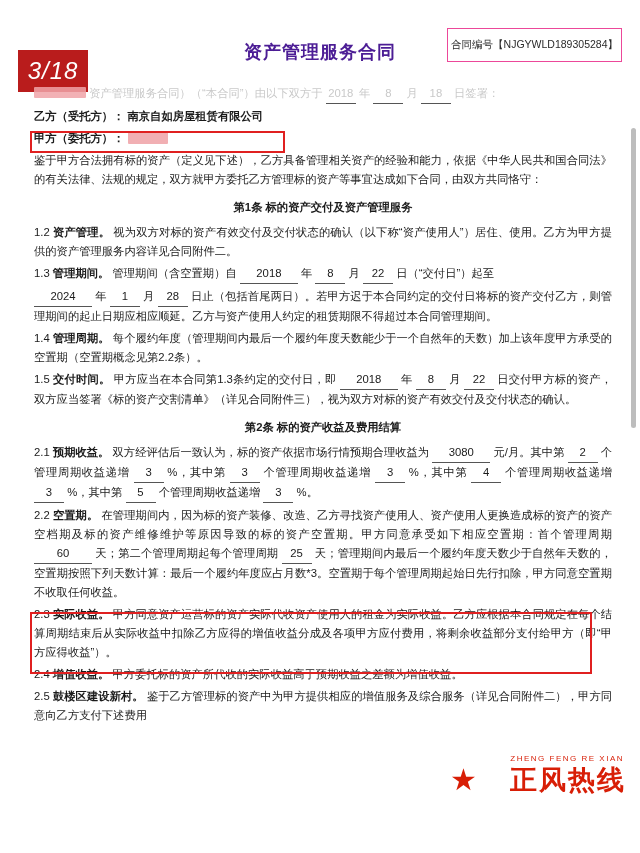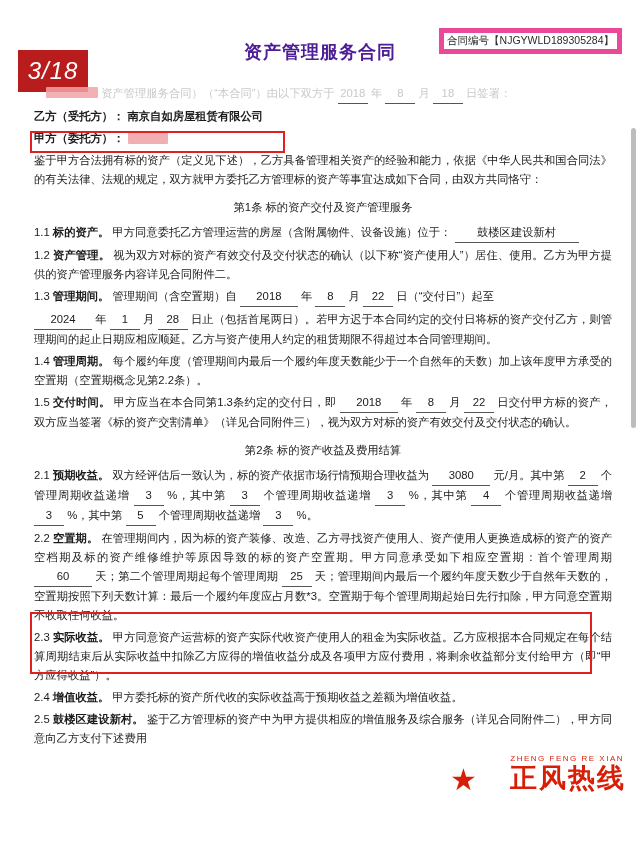--- a/index.html
+++ b/index.html
@@ -17,22 +17,22 @@
     background: #ffffff;
     overflow: hidden;
   }
   
   .contract-no {
     position: absolute;
     top: 28px;
     right: 18px;
     font-size: 10.5px;
     color: #2a2a2a;
-    border: 5px solid #ec4899;
-    padding: 1px 3px;
+    border: 1px solid #ec4899;
+    padding: 9px 3px;
     letter-spacing: 0px;
     white-space: nowrap;
   }
   .doc-title {
     position: absolute;
     top: 40px;
     left: 0;
     width: 640px;
     text-align: center;
     font-size: 18px;
@@ -67,21 +67,21 @@
     text-align: justify;
   }
   p {
     margin: 0 0 3px 0;
   }
   .bold {
     font-weight: bold;
   }
   .center {
     text-align: center;
-    font-weight: normal;
+    font-weight: bold;
     margin: 9px 0 6px 0;
   }
   .u {
     display: inline-block;
     border-bottom: 1px solid #555;
     text-align: center;
     min-width: 26px;
     padding: 0 2px;
   }
   .u-long {
@@ -101,21 +101,20 @@
     display: inline-block;
     border-bottom: 1px solid #555;
     text-align: center;
     min-width: 54px;
     padding: 0 2px;
   }
   
   .faded {
     color: #c9c9c9;
     position: relative;
-    margin-left: 12px;
   }
   .redact {
     display: inline-block;
     width: 52px;
     height: 11px;
     background: #f0a3a8;
     opacity: .85;
     vertical-align: -1px;
     border-radius: 1px;
   }
@@ -176,21 +175,21 @@
   .wm-text {
     position: absolute;
     right: 0;
     bottom: 6px;
     font-size: 27px;
     font-weight: bold;
     color: #d81e06;
     letter-spacing: 2px;
     line-height: 30px;
     text-shadow: 1px 1px 0 #fff;
-    font-family: Liberation Mono, monospace;
+    font-family: Liberation Sans, sans-serif;
   }
   .wm-sub {
     position: absolute;
     right: 2px;
     bottom: 38px;
     font-size: 8px;
     color: #d81e06;
     letter-spacing: 1.5px;
   }
   .wm-star {
@@ -233,26 +232,20 @@
 
     <p>
       <span class="bold">甲方（委托方）：</span>
       <span class="redact2"></span>
     </p>
 
     <p>鉴于甲方合法拥有标的资产（定义见下述），乙方具备管理相关资产的经验和能力，依据《中华人民共和国合同法》的有关法律、法规的规定，双方就甲方委托乙方管理标的资产等事宜达成如下合同，由双方共同恪守：</p>
 
     <p class="center">第1条  标的资产交付及资产管理服务</p>
 
-    <p>
-      <span>1.1</span>
-      <span class="bold">标的资产。</span>
-      <span>甲方同意委托乙方管理运营的房屋（含附属物件、设备设施）位于：</span>
-      <span class="u-long">鼓楼区建设新村</span>
-    </p>
 
     <p>
       <span>1.2</span>
       <span class="bold">资产管理。</span>
       <span>视为双方对标的资产有效交付及交付状态的确认（以下称“资产使用人”）居住、使用。乙方为甲方提供的资产管理服务内容详见合同附件二。</span>
     </p>
 
     <p>
       <span>1.3</span>
       <span class="bold">管理期间。</span>

